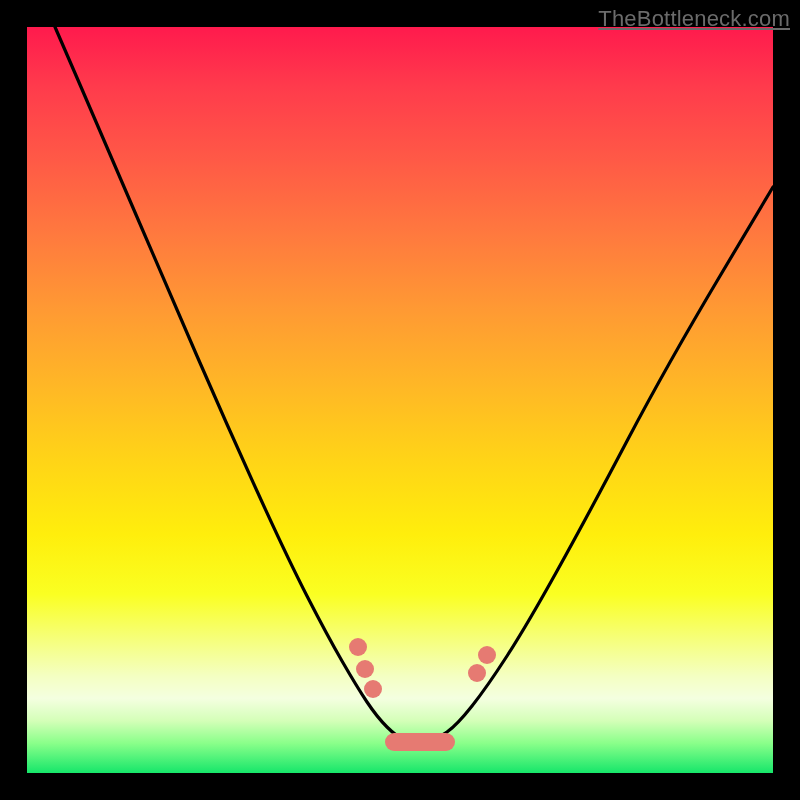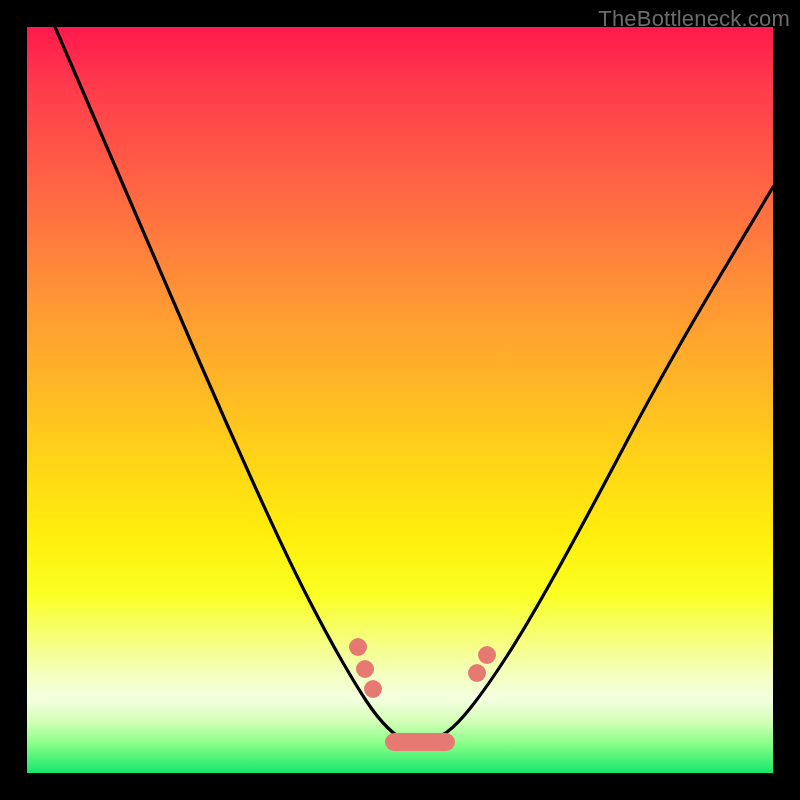--- a/index.html
+++ b/index.html
@@ -42,20 +42,21 @@
   }
   .watermark {
     position: absolute;
     top: 6px;
     right: 10px;
     color: #6b6b6b;
     font-size: 22px;
     font-weight: 500;
     letter-spacing: 0.2px;
     z-index: 5;
+    text-decoration: underline;
   }
   svg.curve {
     position: absolute;
     left: 0;
     top: 0;
     width: 746px;
     height: 746px;
     overflow: visible;
   }
   .curve path {

